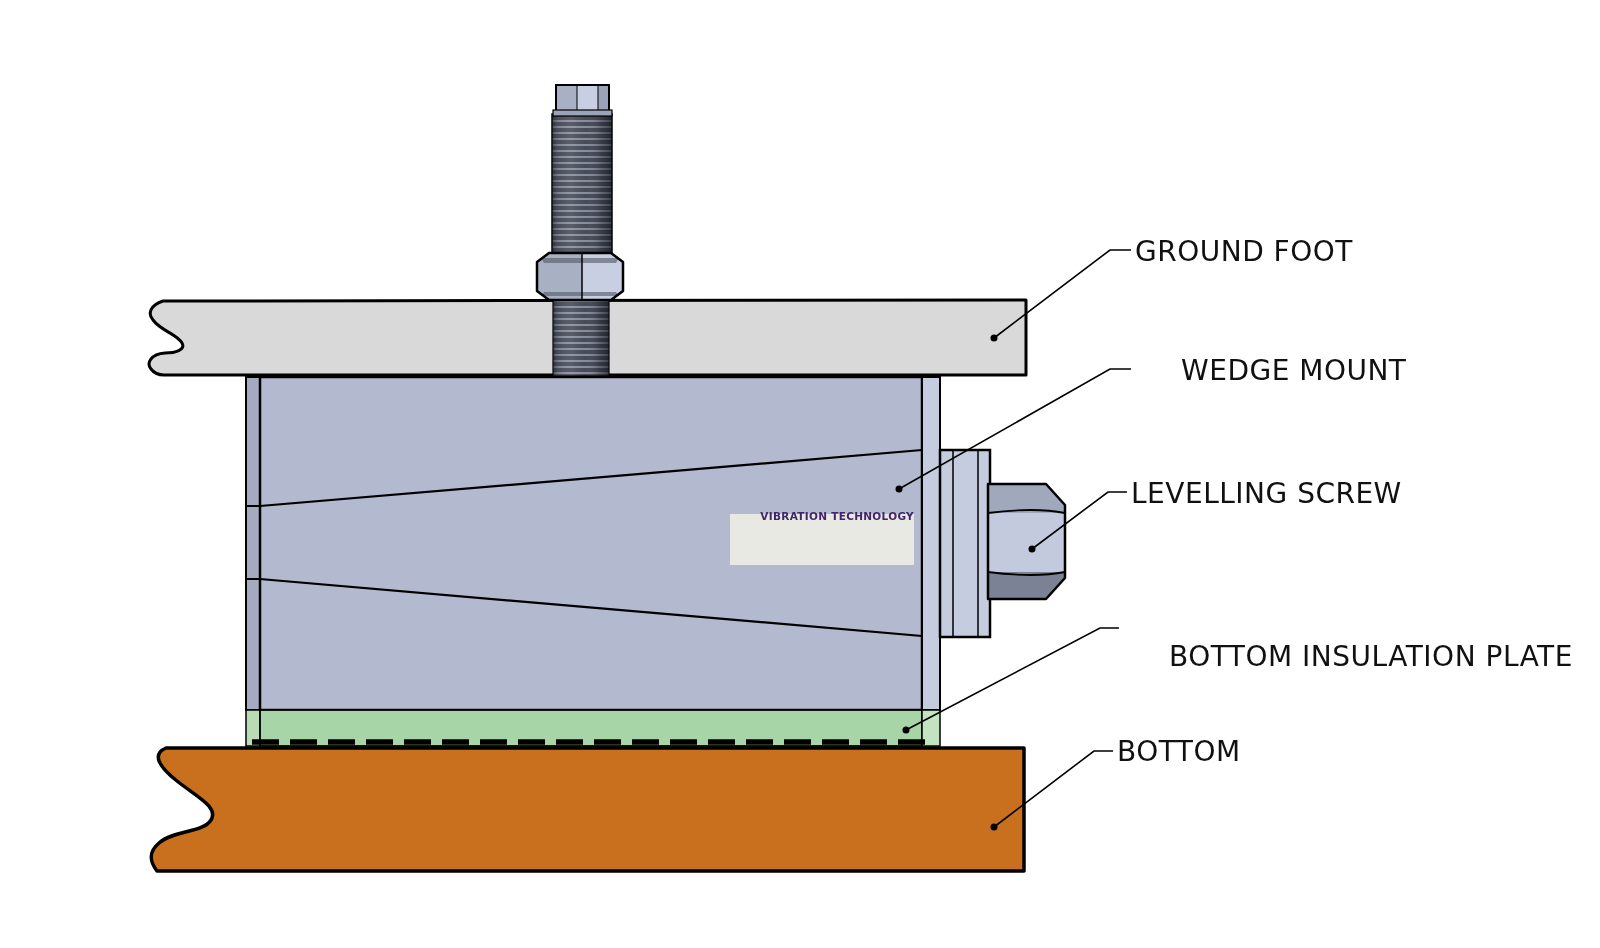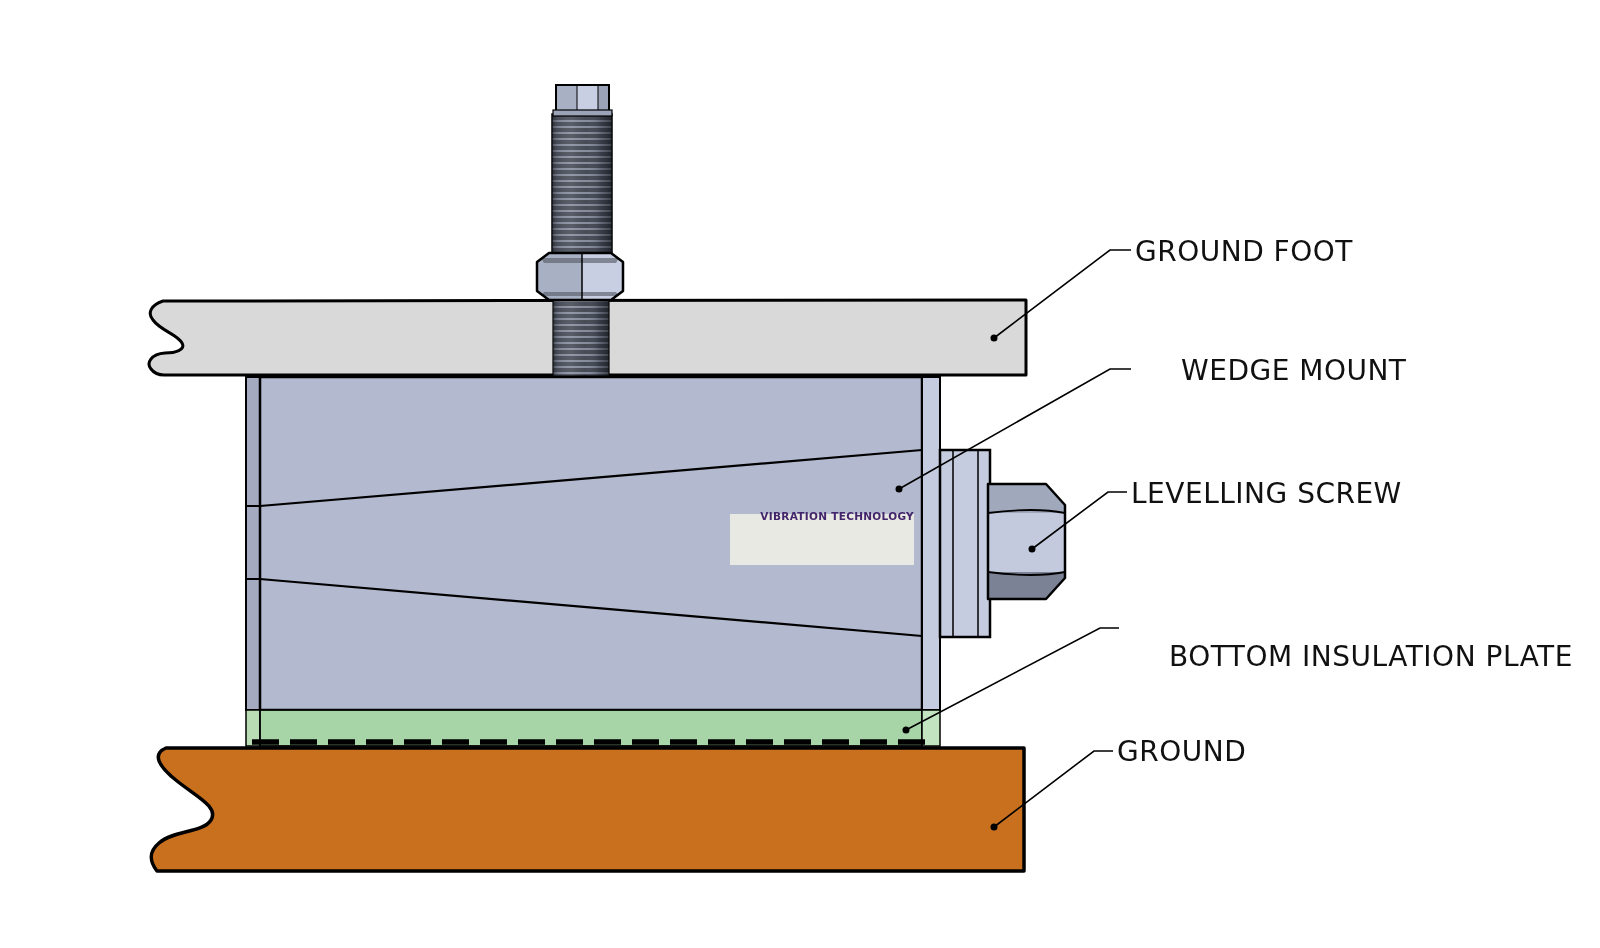--- a/index.html
+++ b/index.html
@@ -128,14 +128,14 @@
   </svg>
 
   <div class="logo">
     <div class="logo-tagline">VIBRATION TECHNOLOGY</div>
   </div>
 
   <div class="callout" style="left:1135px;top:251px;">GROUND FOOT</div>
   <div class="callout" style="left:1136px;top:370px;margin-left:45px;">WEDGE MOUNT</div>
   <div class="callout" style="left:1131px;top:493px;">LEVELLING SCREW</div>
   <div class="callout" style="left:1123px;top:656px;margin-left:46px;">BOTTOM INSULATION PLATE</div>
-  <div class="callout" style="left:1117px;top:751px;">GROUND</div>
+  <div class="callout" style="left:1117px;top:751px;">BOTTOM</div>
 </div>
 
 </body></html>

